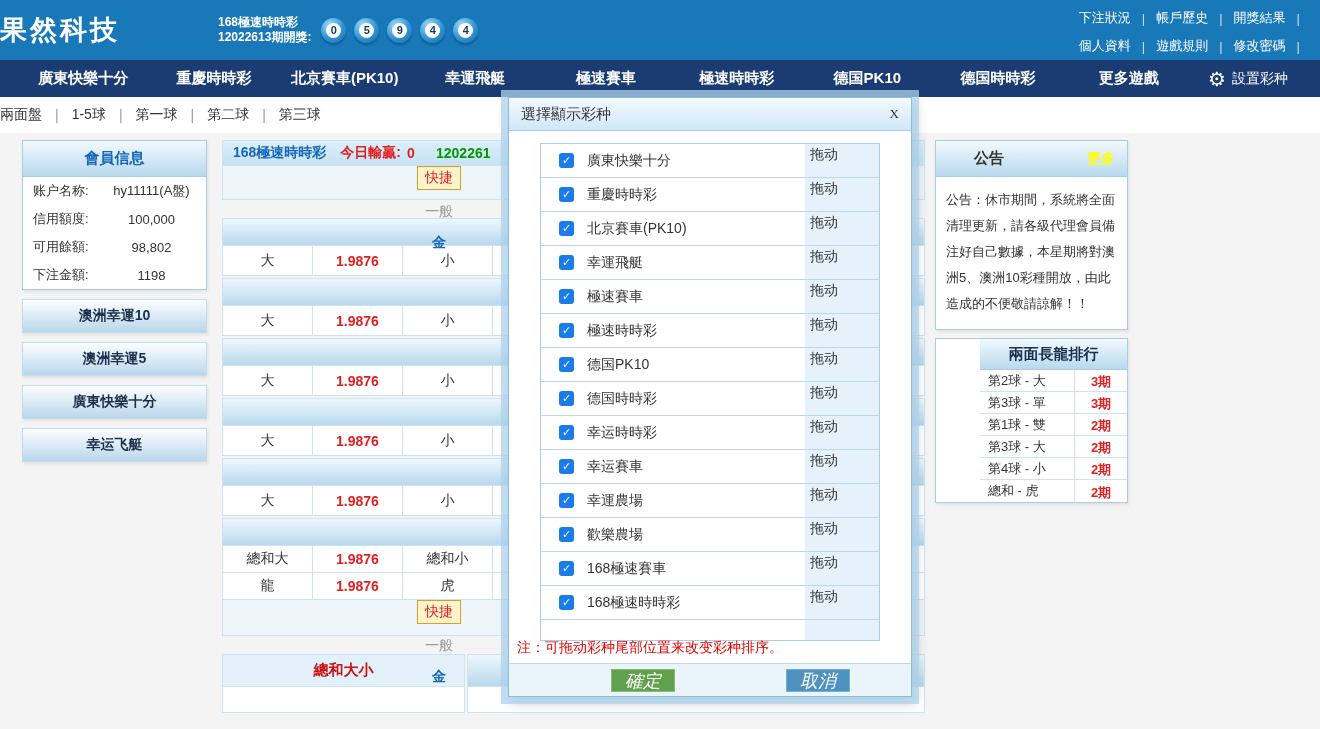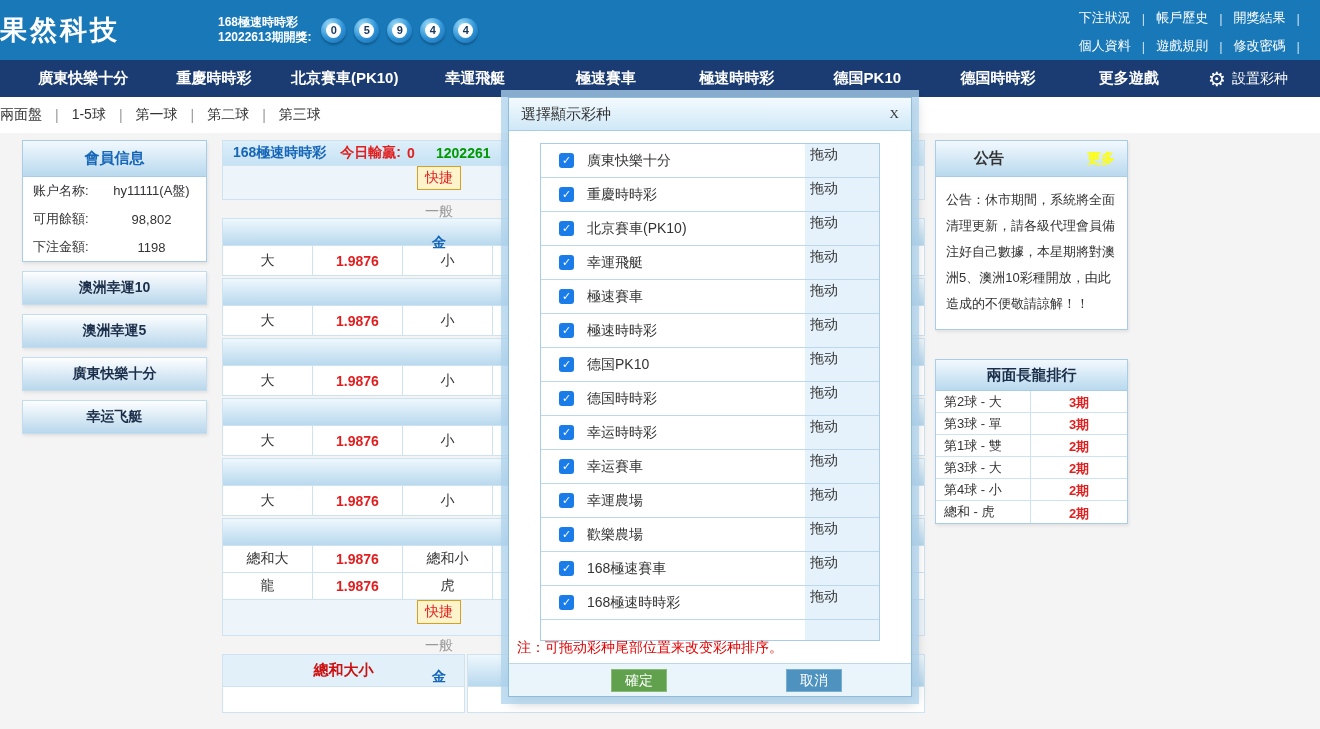--- a/index.html
+++ b/index.html
@@ -76,43 +76,43 @@
   .sum-header { height:33px; border:1px solid #cde3f1; display:flex; align-items:center; justify-content:center;
     font-size:15px; font-weight:bold; color:#cc1111; background:#e2f0fa; }
   .sum-header.grad { background:linear-gradient(#eef7fd,#b9d9ee); }
   .sum-body { height:26px; background:#fff; border:1px solid #cde3f1; border-top:none; }
   
   .right-col { position:absolute; left:935px; top:140px; width:193px; }
   .notice-box .box-header { height:36px; justify-content:space-between; padding:0 12px 0 38px; }
   .notice-title { color:#333; font-size:15px; }
   .notice-more { color:#ffff00; font-size:14px; cursor:pointer; }
   .notice-body { height:152px; padding:10px 10px; font-size:13px; line-height:26px; color:#333; }
-  .rank-box { margin-top:29px; }
+  .rank-box { margin-top:8px;padding-left:44px; }
   .rank-box .box-header { height:31px; color:#1c2f4a; font-size:15px; }
   .rank-row { display:flex; align-items:flex-end; height:22px; border-bottom:1px solid #cde3f1; font-size:13px; }
   .rank-row:last-child { border-bottom:none; }
   .rank-label { width:95px; padding-left:8px; border-right:1px solid #cde3f1; height:100%; display:flex; align-items:center; }
   .rank-value { flex:1; text-align:center; color:#e02020; font-weight:bold; }
   
   .modal { position:absolute; left:508px; top:97px; width:404px; height:600px; background:#fff;
     border:1px solid #8fbcd8; box-shadow:0 0 0 7px rgba(173,211,238,0.75), 3px 5px 12px rgba(0,0,0,0.25); z-index:10; }
   .modal-title-bar { height:33px; background:linear-gradient(#f4fafe,#cfe8f7); border-bottom:1px solid #a9cde6;
     display:flex; align-items:center; padding:0 12px; font-size:15px; color:#333; }
   .modal-close { margin-left:auto; font-size:13px; color:#333; cursor:pointer; font-family:"Liberation Serif","DejaVu Serif",serif; }
   .modal-list { position:relative; width:340px; margin:12px auto 0; border:1px solid #a9cde6; padding-bottom:20px; background:#fff; }
   .drag-stripe { position:absolute; right:0; top:0; bottom:0; width:74px; background:#e6f2fb; }
   .modal-item { position:relative; height:34px; display:flex; align-items:center; border-bottom:1px solid #bcd8ea; }
   .checkbox { width:15px; height:15px; border-radius:3px; background:#1a7ce8; color:#fff; font-size:11px;
     display:flex; align-items:center; justify-content:center; margin-left:18px; cursor:pointer; flex:none; }
   .item-label { margin-left:13px; font-size:14px; color:#333; }
   .drag-label { position:absolute; right:0; top:2px; width:74px; padding-left:5px; font-size:14px; color:#333; cursor:move; }
   .modal-note { position:absolute; left:8px; bottom:39px; color:#e00000; font-size:14px; }
   .modal-footer { position:absolute; left:0; right:0; bottom:0; height:33px; background:#e9f4fb; border-top:1px solid #bcd8ea; }
-  .m-btn { position:absolute; top:5px; width:56px; height:23px; display:flex; align-items:center; justify-content:center;
-    color:#fff; font-size:14px; cursor:pointer; }
+  .m-btn { position:absolute; top:5px; width:64px; height:23px; display:flex; align-items:center; justify-content:center;
+    color:#fff; font-size:18px; cursor:pointer;font-style:italic; }
   .btn-confirm { left:102px; background:#61a14e; border:1px solid #8abb76; }
   .btn-cancel { left:277px; background:#4e92c0; border:1px solid #7aaed2; }
 </style>
 </head>
 <body>
 
 <div class="top-header">
   <div class="logo">果然科技</div>
   <div class="draw-info">
     <div class="draw-text">
@@ -186,20 +186,24 @@
 </div>
 
 <div class="left-col">
   <div class="box member-box">
     <div class="box-header">會員信息</div>
     <div class="member-row">
       <span class="m-label">账户名称:</span>
       <span class="m-value">hy11111(A盤)</span>
     </div>
     <div class="member-row">
+      <span class="m-label">信用額度:</span>
+      <span class="m-value">100,000</span>
+    </div>
+    <div class="member-row">
       <span class="m-label">可用餘額:</span>
       <span class="m-value">98,802</span>
     </div>
     <div class="member-row">
       <span class="m-label">下注金額:</span>
       <span class="m-value">1198</span>
     </div>
   </div>
   <div class="game-btn">澳洲幸運10</div>
   <div class="game-btn">澳洲幸運5</div>

